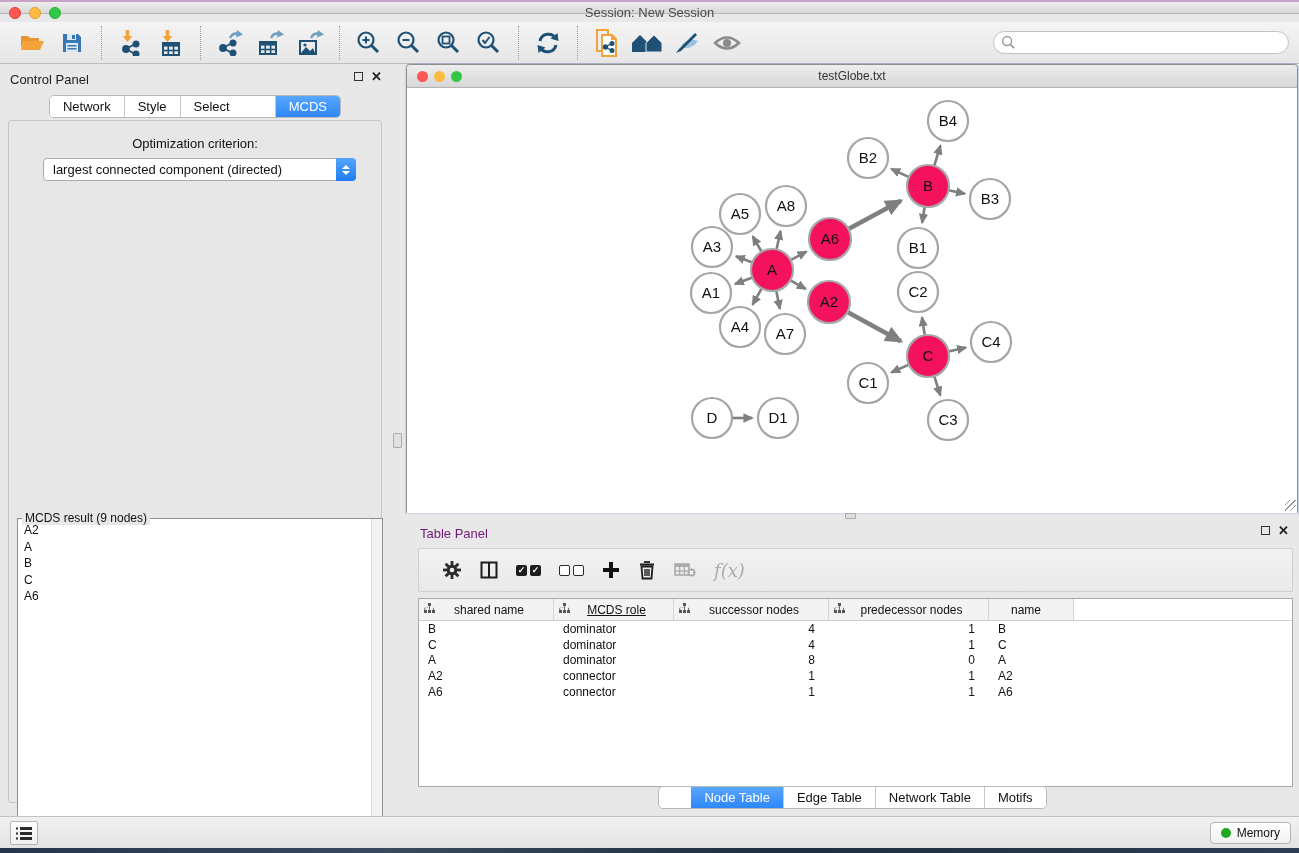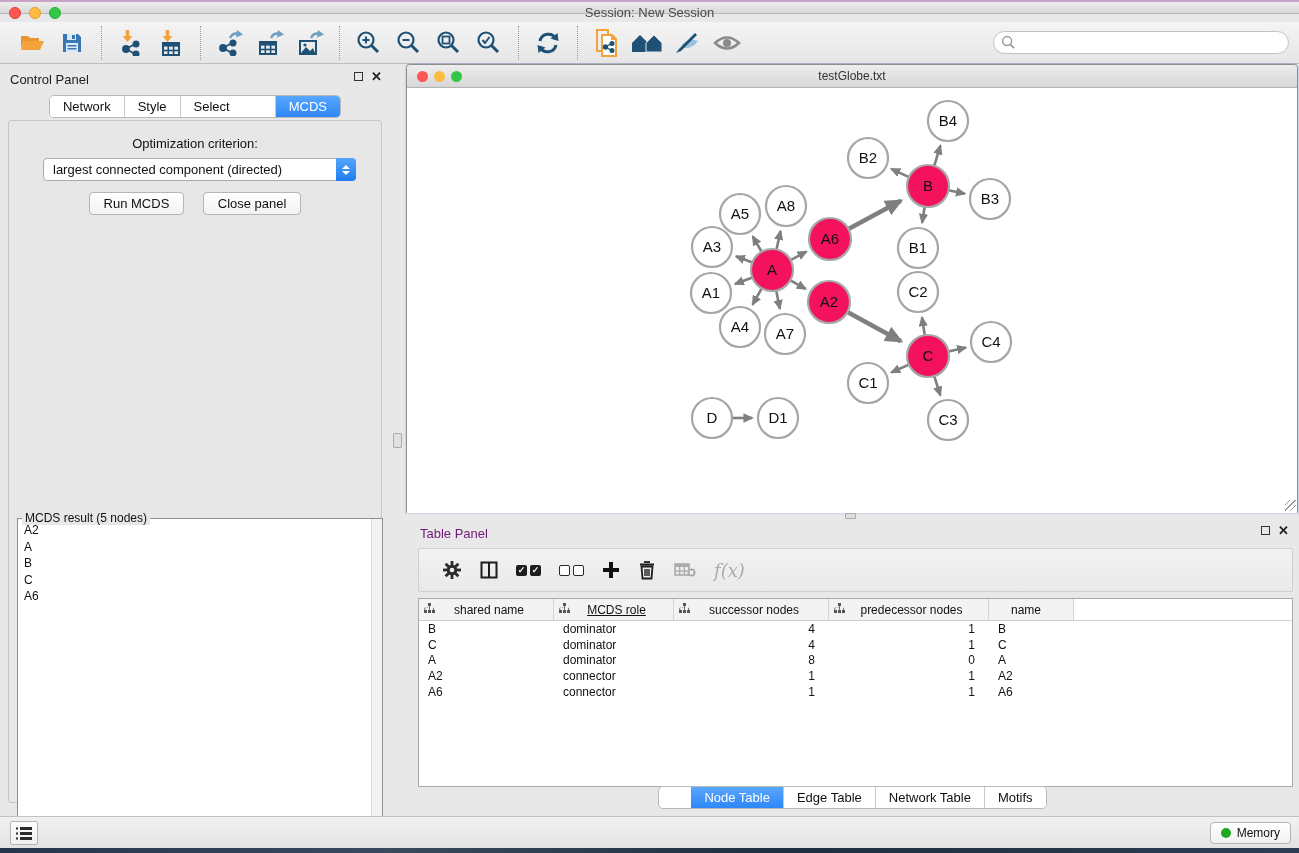--- a/index.html
+++ b/index.html
@@ -303,26 +303,22 @@
     </div>
     <div id="cp-body">
       <div id="opt-label">Optimization criterion:</div>
       <div id="criterion">
         <span class="val">largest connected component (directed)</span>
         <span class="stepper">
             <span class="chev up"></span>
             <span class="chev dn"></span>
           </span>
       </div>
-      <div class="cp-buttons">
-        <span class="push-btn">Run MCDS</span>
-        <span class="push-btn">Close panel</span>
-      </div>
       <div id="mcds-box">
-        <span id="mcds-legend">MCDS result (5 nodes)</span>
+        <span id="mcds-legend">MCDS result (9 nodes)</span>
         <div id="mcds-list">
             <div class="mcds-item">A2</div>
             <div class="mcds-item">A</div>
             <div class="mcds-item">B</div>
             <div class="mcds-item">C</div>
             <div class="mcds-item">A6</div>
           </div>
         <div id="mcds-scroll"></div>
       </div>
     </div>

